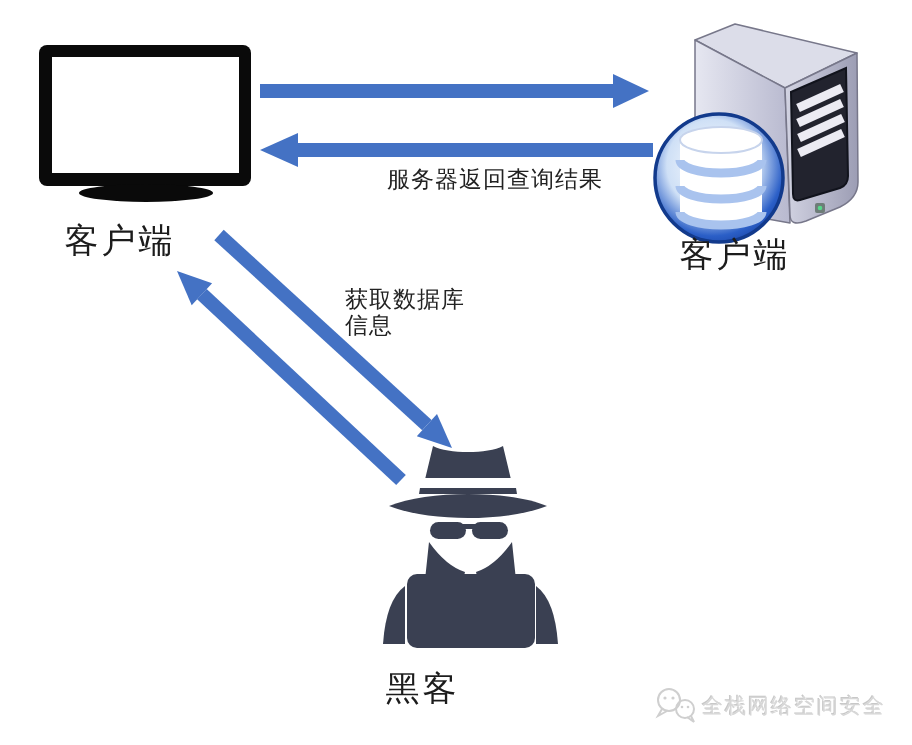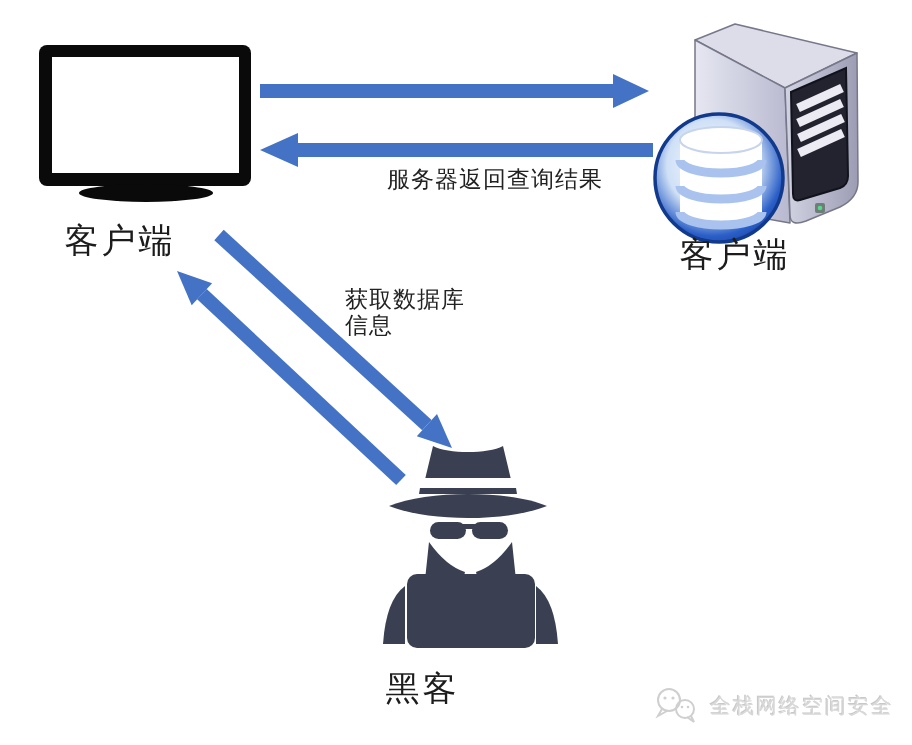--- a/index.html
+++ b/index.html
@@ -10,21 +10,21 @@
   .abs{position:absolute;}
   svg{display:block;}
   .node-label{
     position:absolute;color:#1c1c1c;font-size:34px;letter-spacing:3px;
     text-align:center;white-space:nowrap;
   }
   .arrow-label{
     position:absolute;color:#222;font-size:23px;letter-spacing:1px;white-space:pre-line;
   }
   .watermark{
-    position:absolute;left:654px;top:686px;display:flex;align-items:center;gap:10px;
+    position:absolute;left:654px;top:686px;display:flex;align-items:center;gap:2px;
   }
   .watermark-text{
     color:#d7d7d7;font-size:21px;letter-spacing:2px;white-space:nowrap;
     text-shadow:1px 1px 1px #ffffff,-1px -1px 0 #c8c8c8;
   }
 </style>
 </head>
 <body>
 
 <div class="stage">

